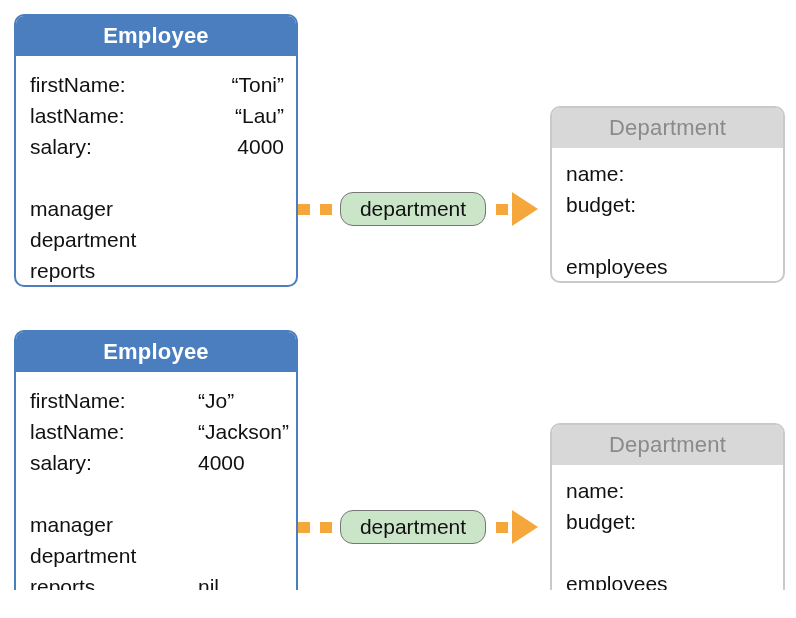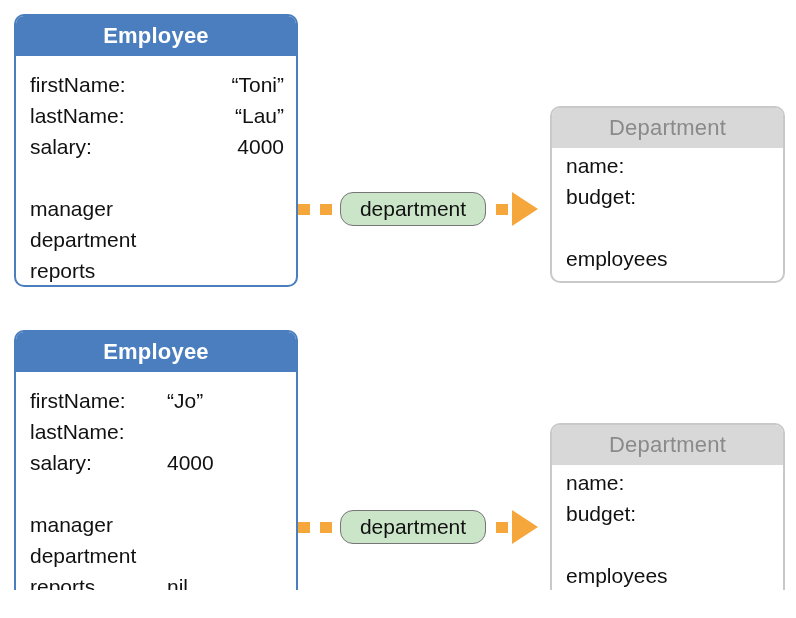--- a/index.html
+++ b/index.html
@@ -21,22 +21,22 @@
   .box{position:absolute;background:#fff;border-radius:10px;overflow:hidden;box-sizing:border-box;}
   .box.employee{border:2px solid var(--blue);}
   .box.department{border:2px solid var(--dept-border);}
   .box-header{
     height:40px;display:flex;align-items:center;justify-content:center;
     font-size:22px;letter-spacing:.2px;
   }
   .emp-header{background:var(--blue);color:#ffffff;font-weight:bold;}
   .dept-header{background:var(--dept-header-bg);color:var(--dept-header-text);font-weight:400;}
   .box-body{padding:13px 12px 0 14px;font-size:21px;}
-  .dept-body{padding-top:2px;text-align:center;}
-  .row{height:31px;line-height:31px;display:flex;white-space:nowrap;}
+  .dept-body{padding-top:10px;text-align:center;}
+  .row{height:31px;line-height:31px;display:flex;white-space:nowrap;gap:31px;}
   .vals-right .row{justify-content:space-between;}
   .vals-left .lbl{width:137px;flex:none;}
   .spacer{visibility:hidden;}
 
   .arrow{position:absolute;width:240px;height:34px;}
   .dash-line{
     position:absolute;left:0;top:11.5px;width:210px;height:11px;
     background:repeating-linear-gradient(90deg,var(--orange) 0 12px,transparent 12px 22px);
   }
   .arrow-head{
@@ -111,20 +111,21 @@
 
   <div class="box employee" style="left:14px;top:330px;width:284px;height:275px;">
     <div class="box-header emp-header">Employee</div>
     <div class="box-body vals-left">
       <div class="row">
         <span class="lbl">firstName:</span>
         <span class="val">“Jo”</span>
       </div>
       <div class="row">
         <span class="lbl">lastName:</span>
+        <span class="val">“Jackson”</span>
       </div>
       <div class="row">
         <span class="lbl">salary:</span>
         <span class="val">4000</span>
       </div>
       <div class="row spacer"></div>
       <div class="row">
         <span class="lbl">manager</span>
         <span class="val"></span>
       </div>

